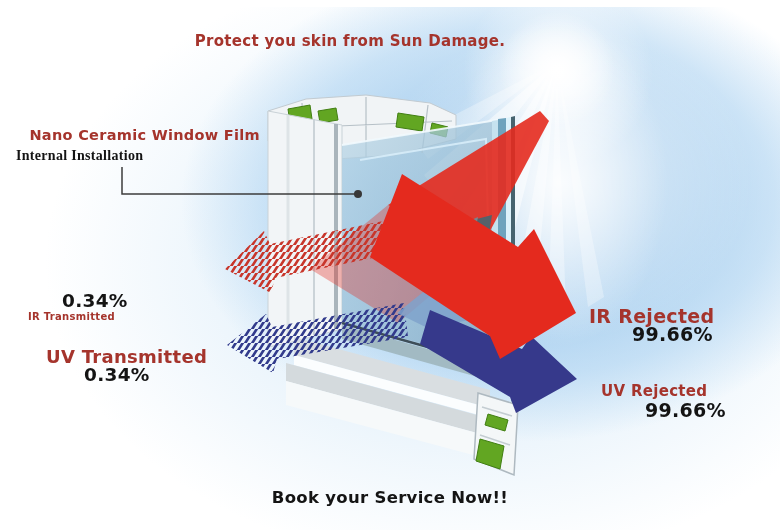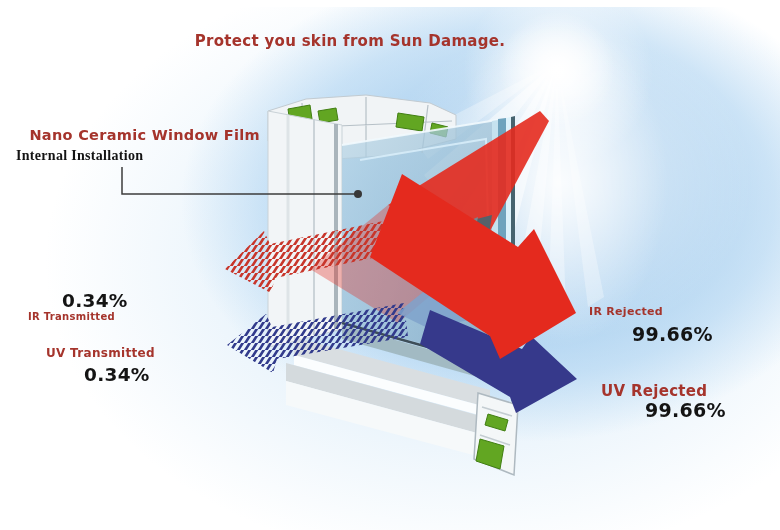--- a/index.html
+++ b/index.html
@@ -19,23 +19,23 @@
     #ffffff;}
   svg.art{position:absolute;left:0;top:0;z-index:2;}
   .txt{position:absolute;z-index:5;white-space:nowrap;letter-spacing:0.3px;font-weight:bold;}
   .red{color:var(--heading-red);}
   .blk{color:var(--value-black);}
   .title{left:150px;top:25px;width:400px;text-align:center;font-size:15px;}
   .film1{left:16px;top:120px;width:244px;text-align:right;font-size:14.5px;}
   .film2{left:16px;top:141px;width:244px;text-align:left;font-size:14px;font-family:Liberation Serif, serif;}
   .irt-l{left:28px;top:264px;font-size:10px;margin-top:40px;}
   .irt-v{left:62px;top:283px;font-size:18.5px;}
-  .uvt-l{left:46px;top:339px;font-size:12px;}
+  .uvt-l{left:46px;top:339px;font-size:18px;}
   .uvt-v{left:84px;top:357px;font-size:18.5px;}
-  .irr-l{left:589px;top:298px;font-size:11px;}
+  .irr-l{left:589px;top:298px;font-size:19px;}
   .irr-v{left:632px;top:316px;font-size:19px;}
   .uvr-l{left:601px;top:375px;font-size:15px;}
   .uvr-v{left:645px;top:392px;font-size:19px;}
   .footer{left:190px;top:481px;width:400px;text-align:center;font-size:16.5px;}
   
   .f-ir{fill:var(--ir-red);} .f-navy{fill:var(--uv-navy);} .f-steel{fill:var(--uv-steel);}
   .f-green{fill:var(--frame-green);stroke:#417F12;stroke-width:1;}
   .st-hr{stroke:var(--ir-hatch);} .st-hb{stroke:var(--uv-hatch);}
 </style>
 </head>
@@ -158,13 +158,14 @@
 
   <div class="txt red uvt-l">UV Transmitted</div>
   <div class="txt blk uvt-v">0.34%</div>
 
   <div class="txt red irr-l">IR Rejected</div>
   <div class="txt blk irr-v">99.66%</div>
 
   <div class="txt red uvr-l">UV Rejected</div>
   <div class="txt blk uvr-v">99.66%</div>
 
+  <div class="txt blk footer">Book your Service Now!!</div>
 </div>
 
 </body></html>

